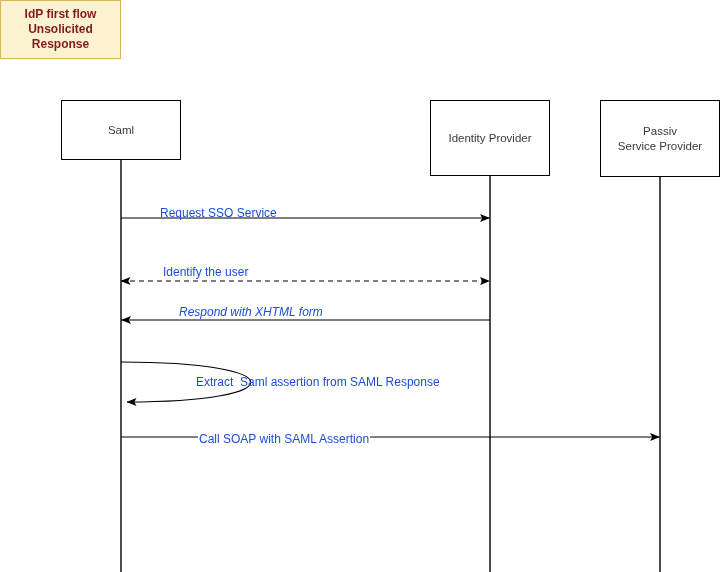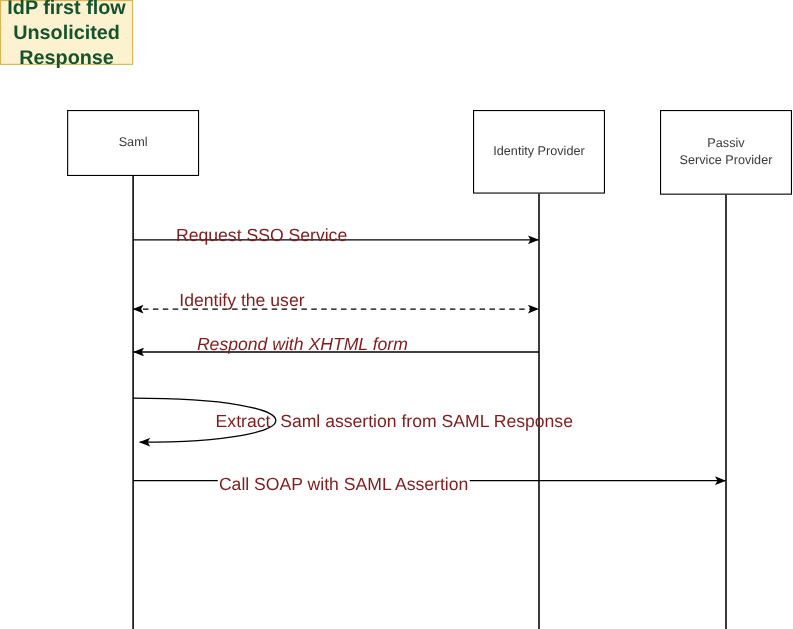--- a/index.html
+++ b/index.html
@@ -50,22 +50,22 @@
     text-align: center;
     font-size: 11.5px;
     line-height: 1.3;
     white-space: pre-line;
     color: #3a3a3a;
   }
 
   
   .msg-label {
     position: absolute;
-    font-size: 16px;
-    color: #7f1d1d;
+    font-size: 12px;
+    color: #1d4ed8;
     white-space: pre;
     line-height: 1;
   }
   .msg-label.on-line {
     background: #ffffff;
     padding: 0 1px;
   }
 
   
   .lifeline-line {
@@ -79,21 +79,21 @@
   }
   .msg-line.dashed {
     stroke-dasharray: 5 4;
   }
 </style>
 </head>
 <body>
 
 <div id="diagram-root">
 
-  <div class="title-box" id="title-note" style="left: 0px; top: 0px; width: 121px; height: 59px; background: rgb(253, 242, 208); border: 1px solid rgb(214, 182, 86); color: #14532d; font-size: 18px;">IdP first flow
+  <div class="title-box" id="title-note" style="left: 0px; top: 0px; width: 121px; height: 59px; background: rgb(253, 242, 208); border: 1px solid rgb(214, 182, 86); color: #7f1d1d; font-size: 12px;">IdP first flow
 Unsolicited
 Response</div>
 
   <svg id="diagram-canvas" viewBox="0 0 721 572" xmlns="http://www.w3.org/2000/svg">
     <defs>
       <marker id="arrow-end" markerWidth="10" markerHeight="8" refX="9.5" refY="4" orient="auto" markerUnits="userSpaceOnUse">
         <path d="M0,0 L10,4 L0,8 L2.2,4 Z" fill="#000000"></path>
       </marker>
       <marker id="arrow-start" markerWidth="10" markerHeight="8" refX="0.5" refY="4" orient="auto" markerUnits="userSpaceOnUse">
         <path d="M10,0 L0,4 L10,8 L7.8,4 Z" fill="#000000"></path>

